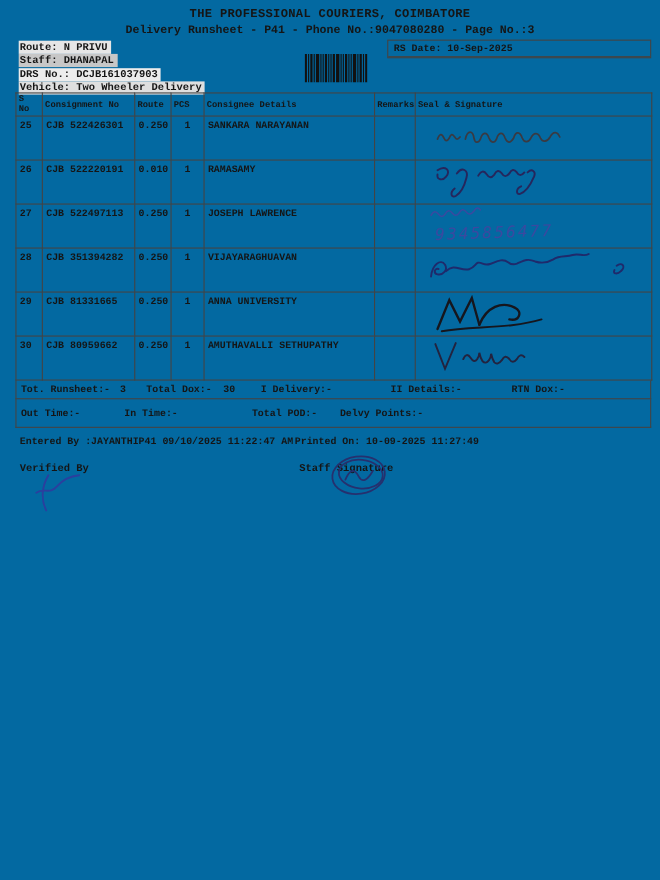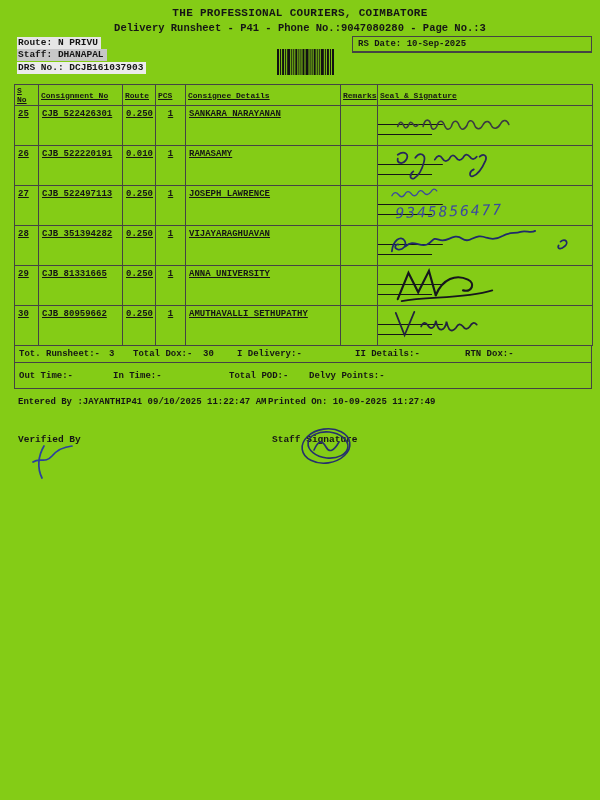--- a/index.html
+++ b/index.html
@@ -1,19 +1,19 @@
 <!DOCTYPE html>
 <html><head>
 <meta charset="utf-8">
 <style>
   * { margin:0; padding:0; box-sizing:border-box; }
   html,body { background:#9a9a9a; }
   .page {
     width:600px; height:800px; margin:0 auto; position:relative;
-    background:#84cc16; color:#151515; overflow:hidden;
+    background:#0369a1; color:#151515; overflow:hidden;
     font-family:"Liberation Mono","DejaVu Sans Mono",monospace; font-weight:700;
   }
   .hdr1 { position:absolute; top:7px; left:0; right:0; text-align:center;
           font-size:11px; letter-spacing:0.3px; }
   .hdr2 { position:absolute; top:22px; left:0; right:0; text-align:center;
           font-size:10.5px; }
   .meta-line { position:absolute; left:17px; font-size:9.5px; white-space:pre; }
   .meta-route   { top:37px; }
   .meta-staff   { top:49px; }
   .meta-drs     { top:62px; }
@@ -26,53 +26,54 @@
 
   .barcode { position:absolute; left:277px; top:49px; width:57px; height:26px; }
 
   .rsbox { position:absolute; left:352px; top:36px; width:240px; border:1px solid #444;
            font-size:9px; }
   .rsbox .rrow { padding:1px 5px; height:15px; line-height:13px; white-space:pre; }
   .rsbox .rrow:first-child { border-bottom:1px solid #444; }
 
   .sheet { position:absolute; left:14px; top:84px; width:578px; }
   table { border-collapse:collapse; table-layout:fixed; width:578px; }
-  th,td { border:1px solid #444; overflow:hidden;text-decoration:underline; }
+  th,td { border:1px solid #444; overflow:hidden; }
   th { font-size:8px; font-weight:700; text-align:left; padding:1px 2px; height:13px; }
   td { font-size:9px; vertical-align:top; padding:3px 3px; height:40px; white-space:pre; }
   .c-pcs { text-align:center; }
   .c-sig { position:relative; padding:0; }
   .sig-svg { position:absolute; left:0; top:0; width:100%; height:100%; }
   .hand-num { font-style:italic; letter-spacing:2px; font-size:15px;
               font-family:"DejaVu Sans Mono",monospace; font-weight:400; }
 
   .sumA { position:relative; height:17px; border:solid #444; border-width:0 1px 1px 1px;
           font-size:9px;padding-left:44px; }
   .sumB { position:relative; height:26px; border:solid #444; border-width:0 1px 1px 1px;
           font-size:9px; }
   .sumA span, .sumB span, .entered span, .verify .lbl { position:absolute; white-space:pre; }
   .sumA span { top:3px; }
   .sumB span { top:8px; }
   .entered { position:relative; height:12px; margin-top:8px; font-size:9px; }
   .entered span { top:0; }
-  .verify { position:relative; height:70px; margin-top:25px; font-size:9.5px; }
+  .verify { position:relative; height:70px; margin-top:11px; font-size:9.5px; }
   .verify .lbl { top:0; }
   .pen { position:absolute; }
 </style>
 </head>
 <body>
 
 <div class="page">
 
   <div class="hdr1">THE PROFESSIONAL COURIERS, COIMBATORE</div>
   <div class="hdr2">Delivery Runsheet - P41 - Phone No.:9047080280 - Page No.:3</div>
 
   <div class="meta-line meta-route"><span class="hl hl-route"><span>Route:</span> <span>N PRIVU</span></span></div>
   <div class="meta-line meta-staff"><span class="hl hl-staff"><span>Staff:</span> <span>DHANAPAL</span></span></div>
   <div class="meta-line meta-drs"><span class="hl hl-drs"><span>DRS No.:</span> <span>DCJB161037903</span></span></div>
+  <div class="meta-line meta-vehicle"><span class="hl hl-vehicle"><span>Vehicle:</span> <span>Two Wheeler Delivery</span></span></div>
 
   <svg class="barcode" viewBox="0 0 56 26" preserveAspectRatio="none">
     <g fill="#111">
       <rect x="0" y="0" width="2" height="26"></rect>
         <rect x="3" y="0" width="1" height="26"></rect>
       <rect x="5" y="0" width="2" height="26"></rect>
         <rect x="8" y="0" width="1" height="26"></rect>
       <rect x="10" y="0" width="3" height="26"></rect>
         <rect x="14" y="0" width="1" height="26"></rect>
       <rect x="16" y="0" width="1" height="26"></rect>

